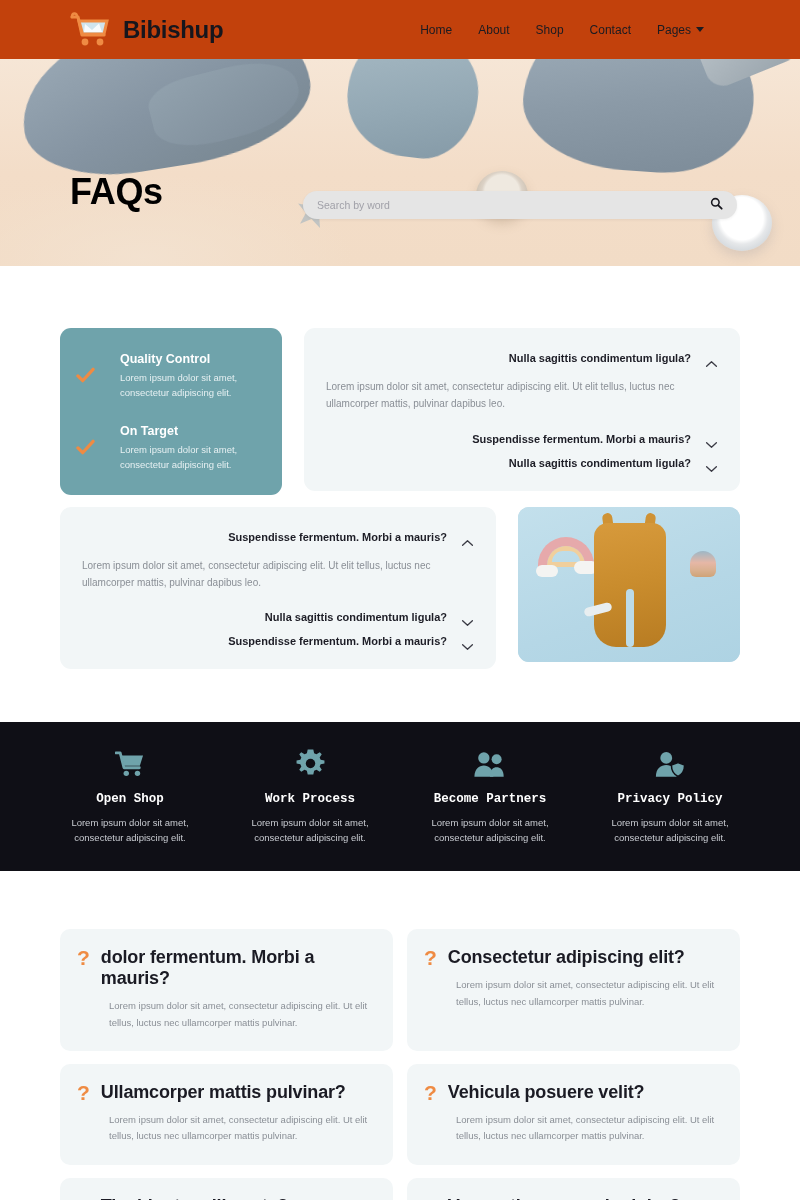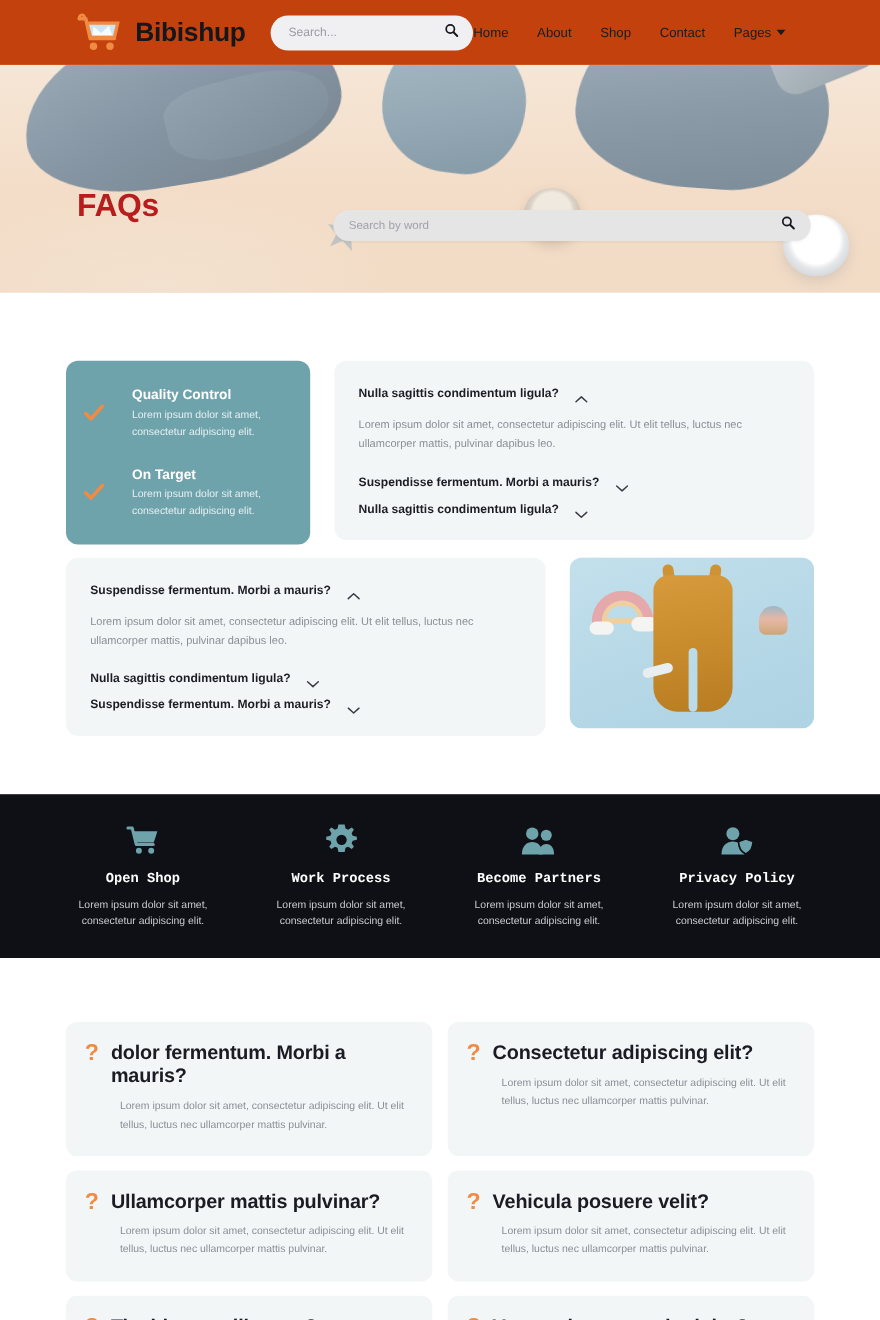--- a/index.html
+++ b/index.html
@@ -144,21 +144,21 @@
     background: radial-gradient(circle at 50% 42%, #ffffff 0 48%, #e6e8ea 58%, #d3d8dc 76%, #eceef0 100%);
     box-shadow: 0 5px 12px rgba(140,140,150,.25);
   }
   .hero-inner {
     position: relative;
     padding: 0 0 0 70px;
     height: 100%;
   }
   .hero-title {
     position: absolute; left: 70px; top: 112px;
-    font-size: 29px; font-weight: bold; color: #b91c1c;
+    font-size: 36px; font-weight: bold; color: #000000;
     letter-spacing: -0.3px;
   }
   .hero-search {
     position: absolute; left: 303px; top: 132px;
     width: 434px; height: 28px;
     background: #e5e5e5;
     border-radius: 15px;
     display: flex; align-items: center;
     padding: 0 14px 0 14px;
     box-shadow: 0 1px 3px rgba(0,0,0,.06);
@@ -198,21 +198,21 @@
     font-size: 9.5px; line-height: 1.55; color: #e6f0f2;
   }
 
   .acc-card {
     flex: 1;
     background: #f2f6f7;
     border-radius: 11px;
     padding: 18px 22px 16px 22px;
   }
   .acc-q {
-    display: flex; align-items: center; justify-content: flex-start;
+    display: flex; align-items: center; justify-content: flex-end;
     gap: 14px;
     padding: 6px 0;
   }
   .acc-q span.txt {
     font-size: 11px; font-weight: bold; color: #1d1d26;
   }
   .chev { width: 13px; height: 8px; flex: none; }
   .acc-a {
     font-size: 10px; line-height: 1.68; color: #8a8f96;
     padding: 9px 0 14px 0;
@@ -340,29 +340,20 @@
         <path d="M13 11 L41 11 L38 24 L16.5 24 Z" fill="#cfe4ee"></path>
         <path d="M19 14 L26 20 L33 13.5 L36 22 L18 22 Z" fill="#ffffff" opacity=".85"></path>
         <path d="M13 11 L41 11 L38 24 L16.5 24 Z" fill="none" stroke="#ef8b43" stroke-width="3"></path>
         <circle cx="19" cy="32" r="3.4" fill="#ef8b43"></circle>
         <circle cx="34" cy="32" r="3.4" fill="#ef8b43"></circle>
       </svg>
     </span>
     <span class="brand-name">Bibishup</span>
   </div>
 
-  <div class="hdr-search">
-    <input type="text" placeholder="Search..." style="">
-    <span>
-      <svg class="mag" viewBox="0 0 16 16">
-        <circle cx="6.6" cy="6.6" r="4.6" fill="none" stroke="#16161d" stroke-width="1.9"></circle>
-        <line x1="10.2" y1="10.2" x2="14.4" y2="14.4" stroke="#16161d" stroke-width="2.2" stroke-linecap="round"></line>
-      </svg>
-    </span>
-  </div>
 
   <nav class="nav">
     <a href="#">Home</a>
     <a href="#">About</a>
     <a href="#">Shop</a>
     <a href="#">Contact</a>
     <a href="#" class="with-caret">
       <span>Pages</span>
       <span class="caret"></span>
     </a>

